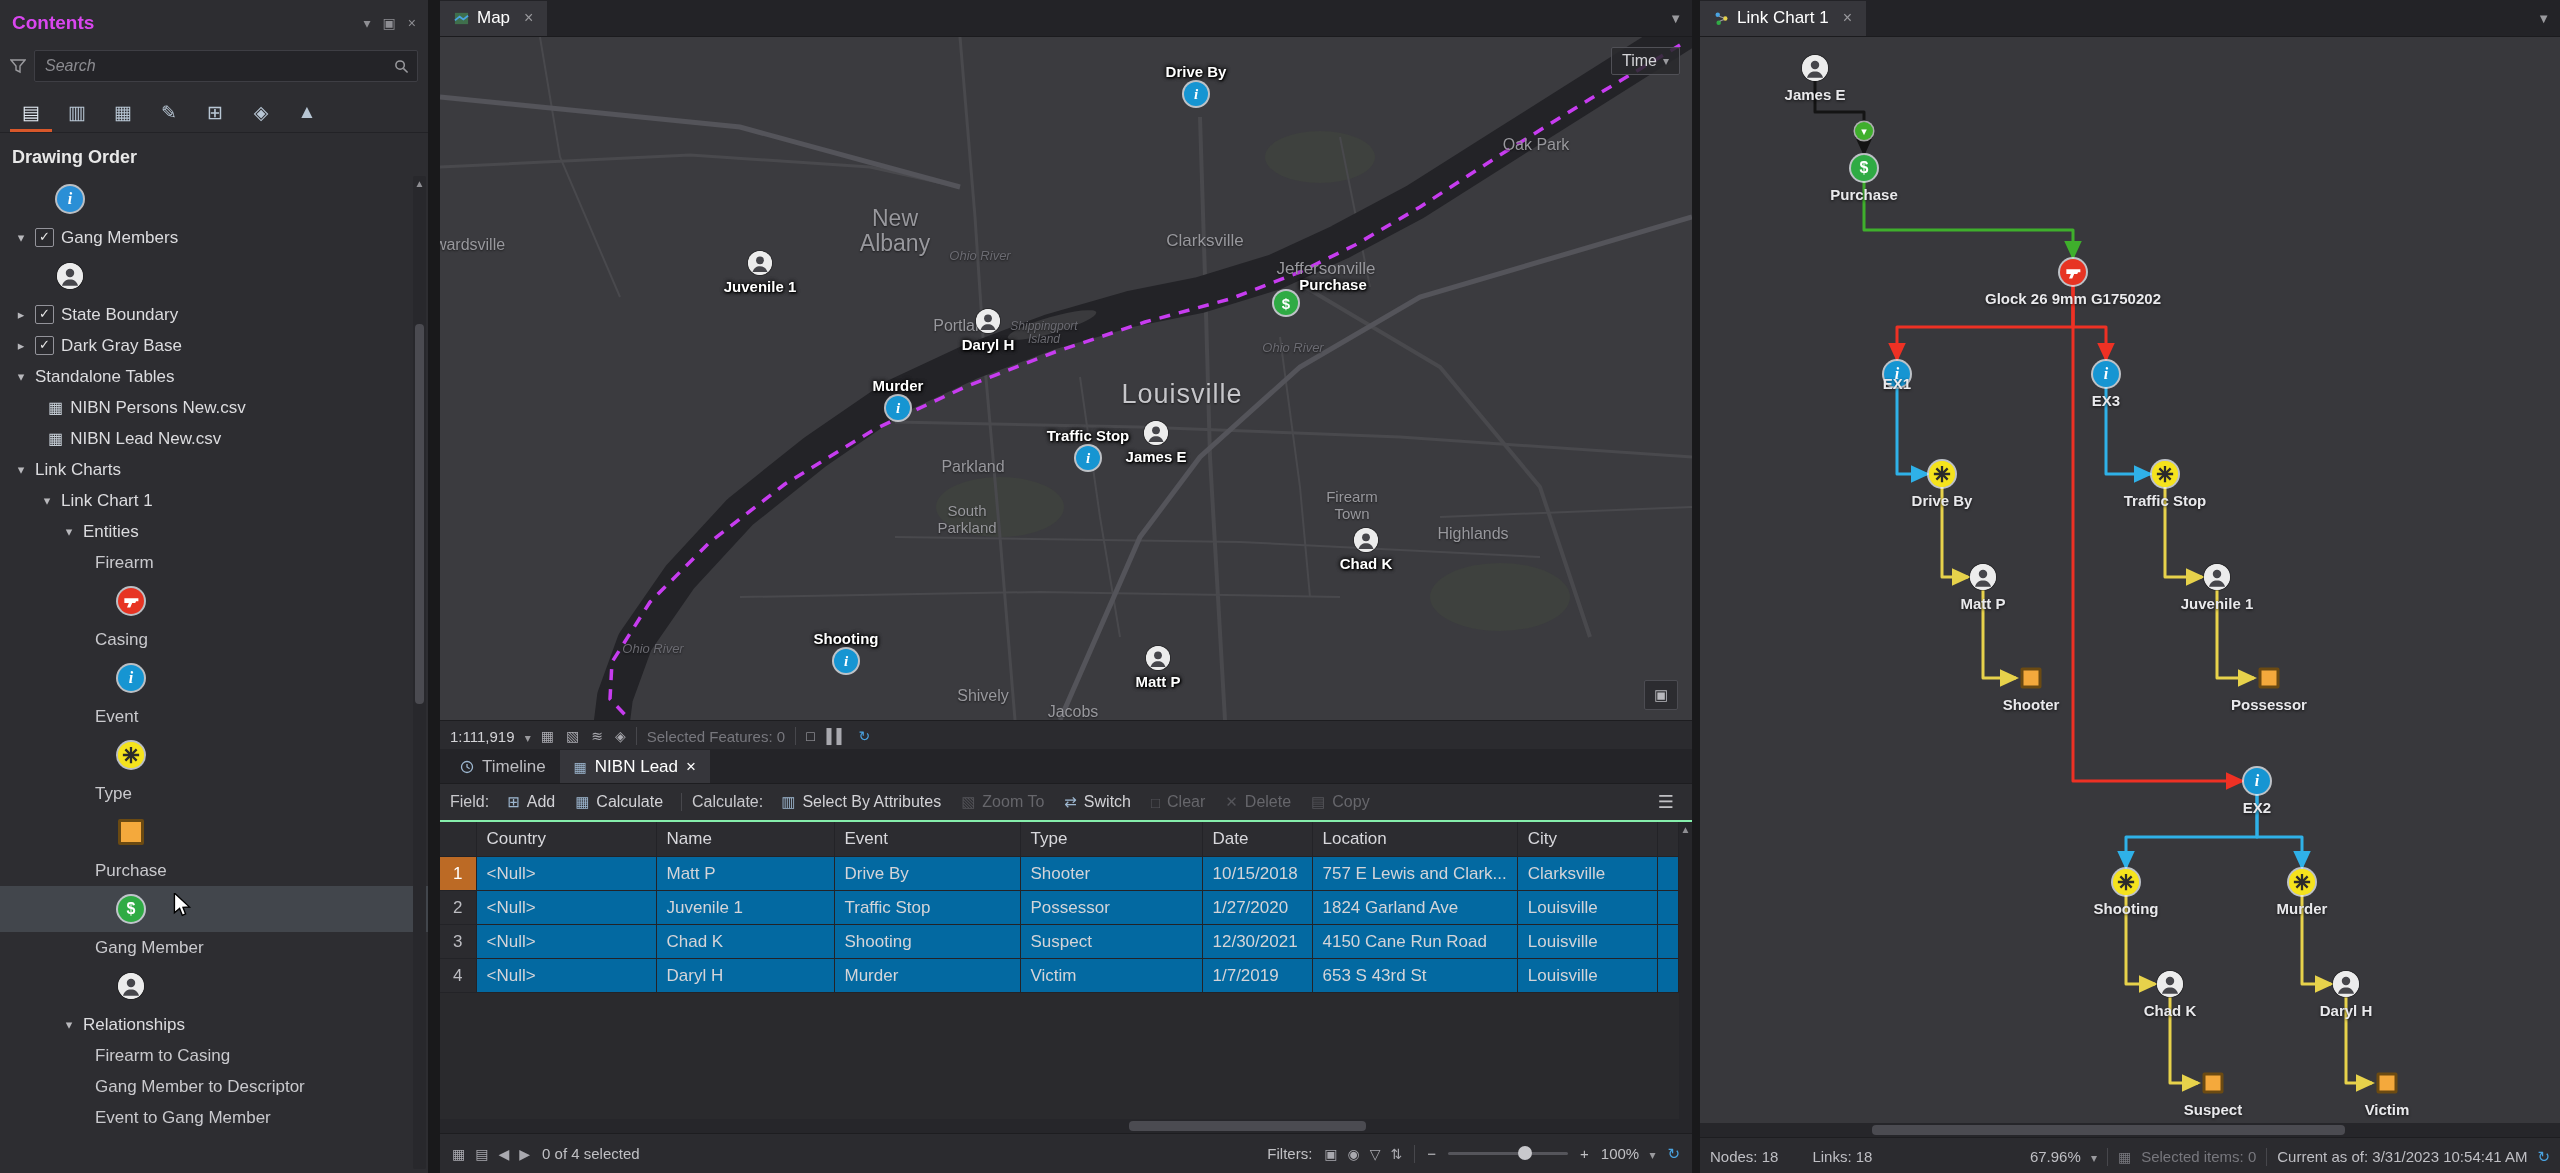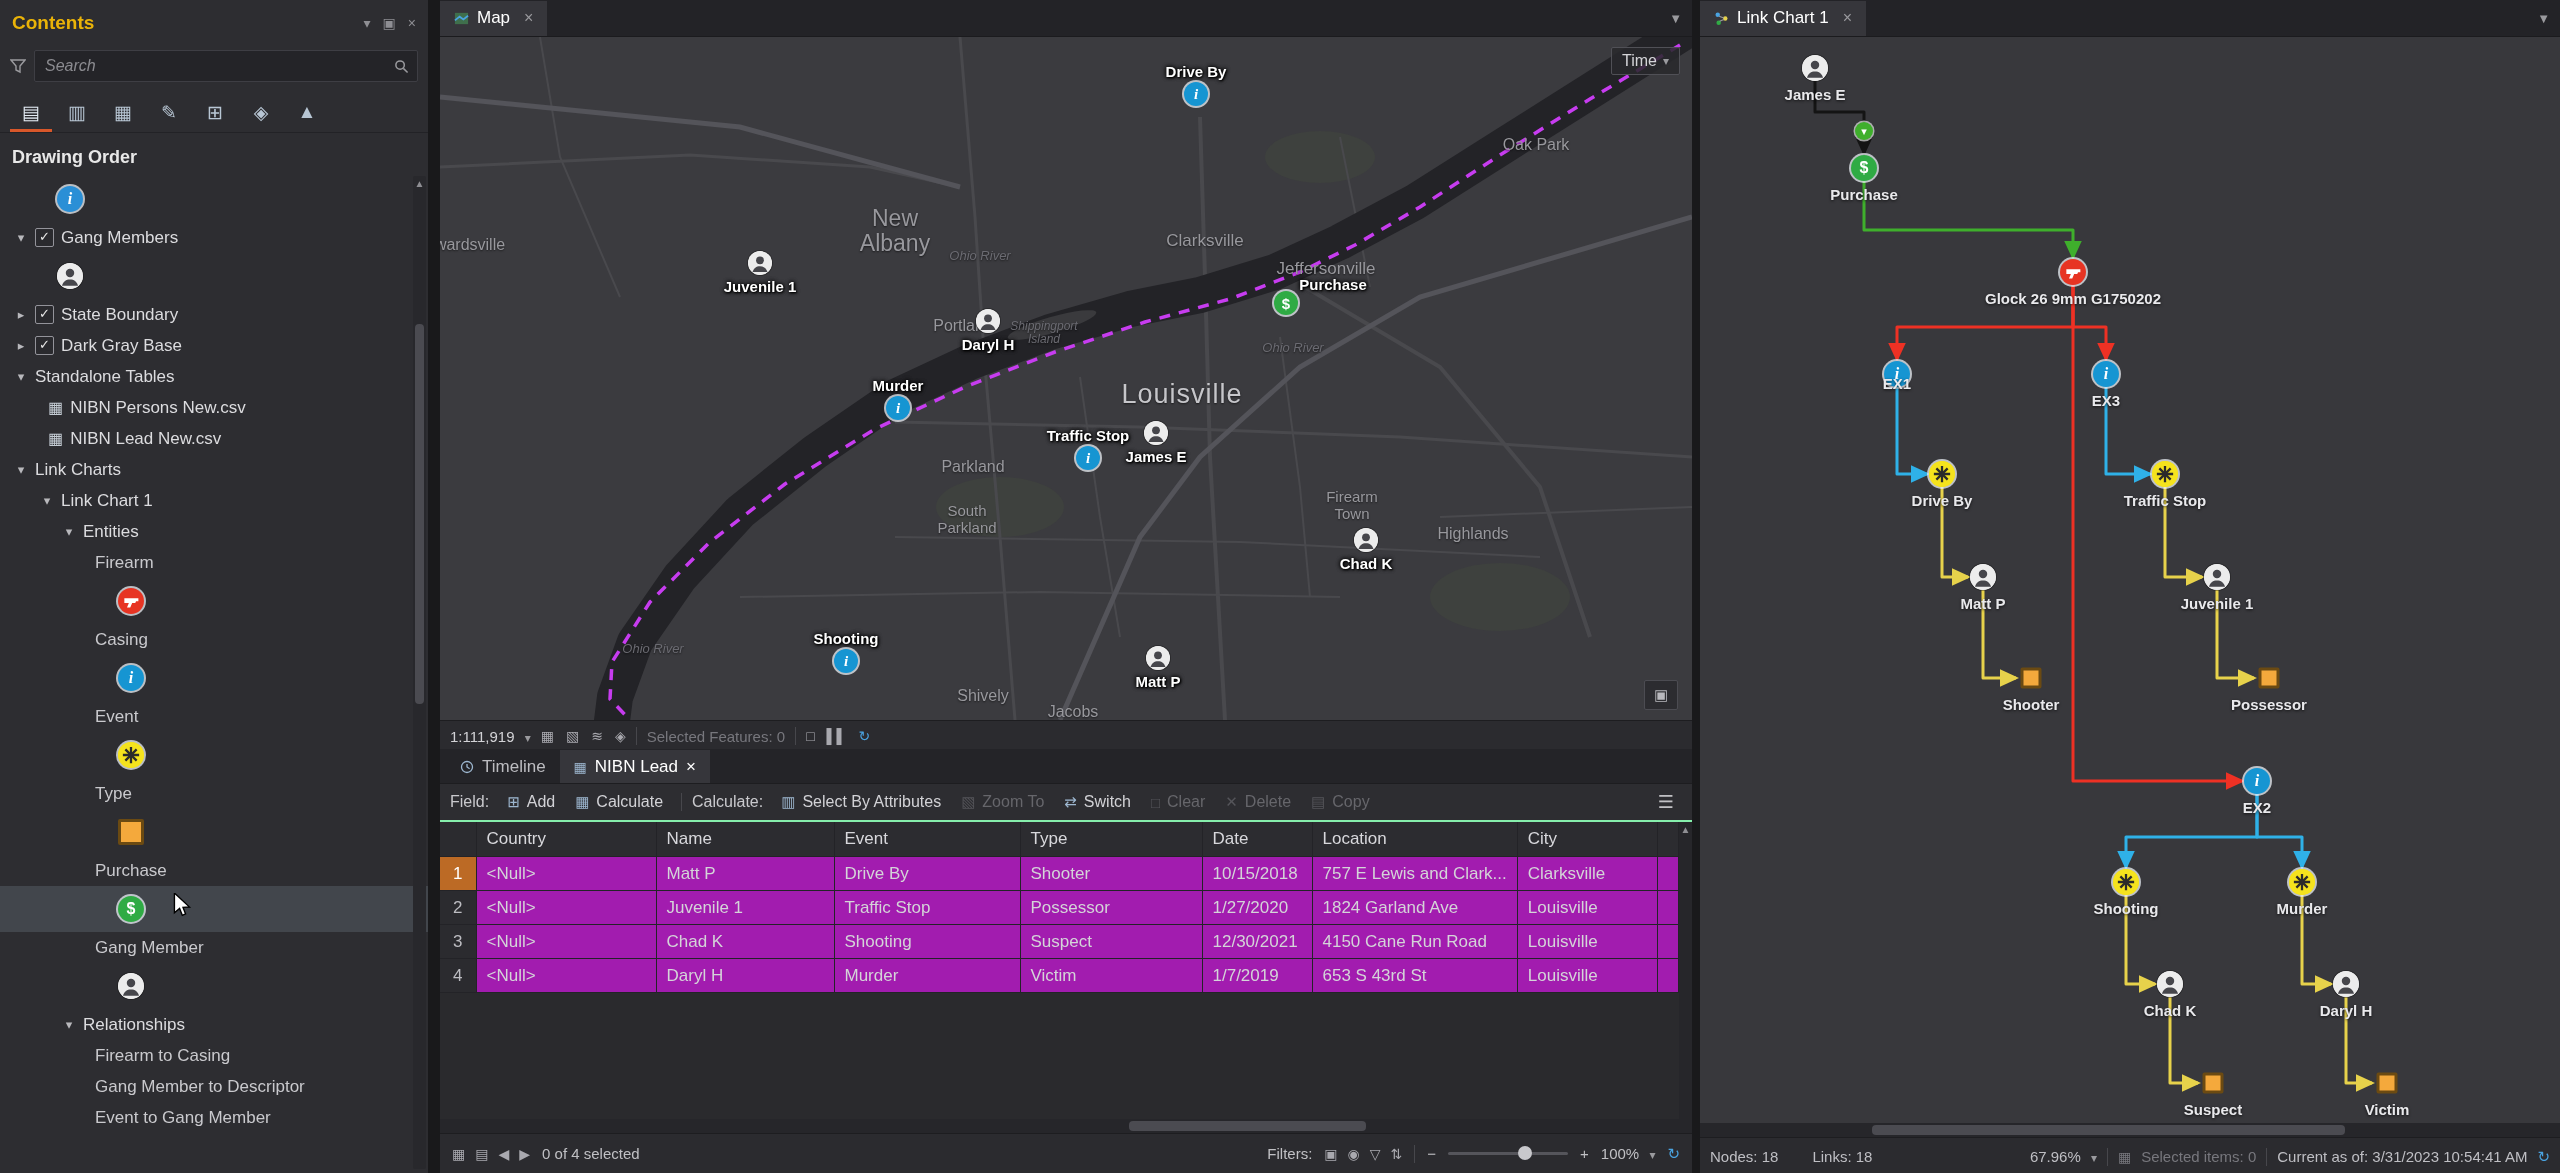--- a/index.html
+++ b/index.html
@@ -5,21 +5,21 @@
   html,body{margin:0;padding:0;background:#141416;}
   #root{position:relative;width:2560px;height:1173px;background:#19191b;overflow:hidden;
         font-family:"Liberation Sans",sans-serif;color:#d8d8d8;-webkit-font-smoothing:antialiased;}
   
   .icon{display:inline-flex;align-items:center;justify-content:center;}
   .sep{width:1px;height:18px;background:#47474c;}
   .caret::after{content:"▾";font-size:12px;color:#9a9a9e;margin-left:6px;}
   
   #contents-panel{position:absolute;left:0;top:0;width:428px;height:1173px;background:#2d2d31;border-right:8px solid #19191b;}
   #contents-title{height:46px;display:flex;align-items:center;padding:0 12px;}
-  #contents-title .t{font-size:19px;font-weight:bold;color:#eab308;}
+  #contents-title .t{font-size:19px;font-weight:bold;color:#d946ef;}
   #contents-title .winicons{margin-left:auto;display:flex;gap:12px;color:#8e8e93;font-size:14px;}
   #contents-search{display:flex;align-items:center;gap:8px;padding:4px 10px 6px 10px;}
   #contents-search .funnel{color:#9a9a9e;}
   #search-box{flex:1;display:flex;align-items:center;background:#242428;border:1px solid #3e3e44;border-radius:2px;height:30px;padding:0 8px;}
   #search-box input{flex:1;background:transparent;border:0;outline:0;color:#cfcfcf;font-size:16px;font-style:italic;font-family:"Liberation Sans",sans-serif;}
   #search-box input::placeholder{color:#8b8b90;font-style:italic;}
   #contents-toolbar{display:flex;align-items:flex-end;gap:4px;padding:4px 10px 0 10px;height:40px;border-bottom:1px solid #222226;}
   .ct-icon{width:42px;height:34px;display:flex;align-items:center;justify-content:center;font-size:19px;color:#b8c6d4;border-bottom:3px solid transparent;}
   .ct-icon.active{border-bottom-color:#d8572a;color:#e4ecf4;}
   #drawing-order{font-size:18px;font-weight:bold;color:#e8e8e8;padding:14px 12px 8px 12px;}
@@ -77,21 +77,21 @@
   #table-toolbar .lab{color:#c9c9cd;}
   .tbtn{display:flex;align-items:center;gap:7px;padding:4px 8px;color:#d2d2d6;}
   .tbtn .tbi{color:#9db7d0;font-size:15px;}
   .tbtn.dis{color:#66666b;}
   .tbtn.dis .tbi{color:#55555a;}
   #table-toolbar .menu{margin-left:auto;color:#c0c0c4;font-size:18px;padding-right:8px;}
   #grid-wrap{position:relative;flex:1;overflow:hidden;background:#2a2a2d;}
   #grid{border-collapse:collapse;table-layout:fixed;font-size:17px;}
   #grid th,#grid td{border-right:1px solid #232327;border-bottom:1px solid #232327;padding:0 10px;height:33px;text-align:left;font-weight:normal;white-space:nowrap;overflow:hidden;}
   #grid thead th{background:#2c2c30;color:#d8d8dc;height:34px;}
-  #grid tbody td{background:#a21caf;color:#d4d4d8;}
+  #grid tbody td{background:#0369a1;color:#d4d4d8;}
   #grid td.rownum,#grid th.rownum{background:#2b2b2f;color:#bdbdc2;text-align:center;padding:0;}
   #grid tr.current td.rownum{background:#bc6a25;color:#fff;}
   #grid-vscroll{position:absolute;right:0;top:0;bottom:0;width:13px;background:#26262a;}
   #grid-vscroll .up{position:absolute;top:2px;left:0;width:13px;text-align:center;font-size:10px;color:#8e8e93;}
   #table-hscroll{height:14px;background:#26262a;position:relative;}
   #table-hscroll .thumb{position:absolute;top:2px;height:10px;left:55%;width:19%;background:#4b4b51;border-radius:4px;}
   #table-footer{height:39px;background:#2b2b2f;border-top:1px solid #1d1d20;display:flex;align-items:center;gap:12px;padding:0 12px;font-size:15px;color:#c0c0c4;}
   #table-footer .accent{color:#4aa3e0;}
   #slider{width:120px;height:3px;background:#55555b;position:relative;border-radius:2px;}
   #slider .knob{position:absolute;left:58%;top:-6px;width:14px;height:14px;border-radius:50%;background:#c8c8cc;}

